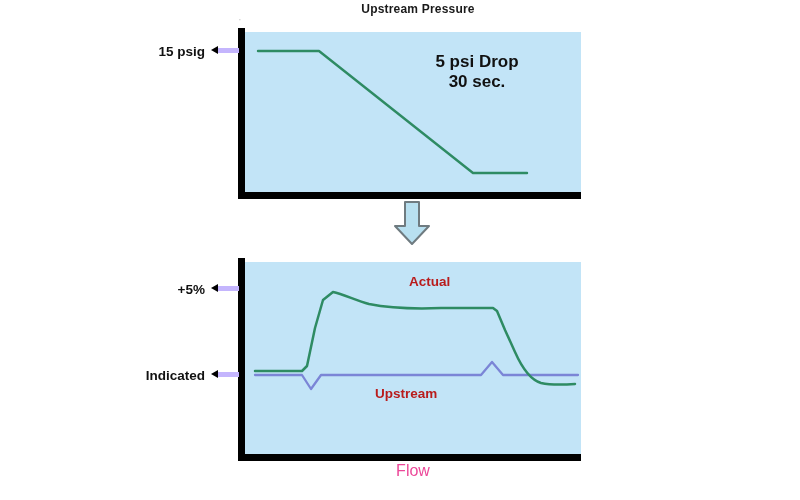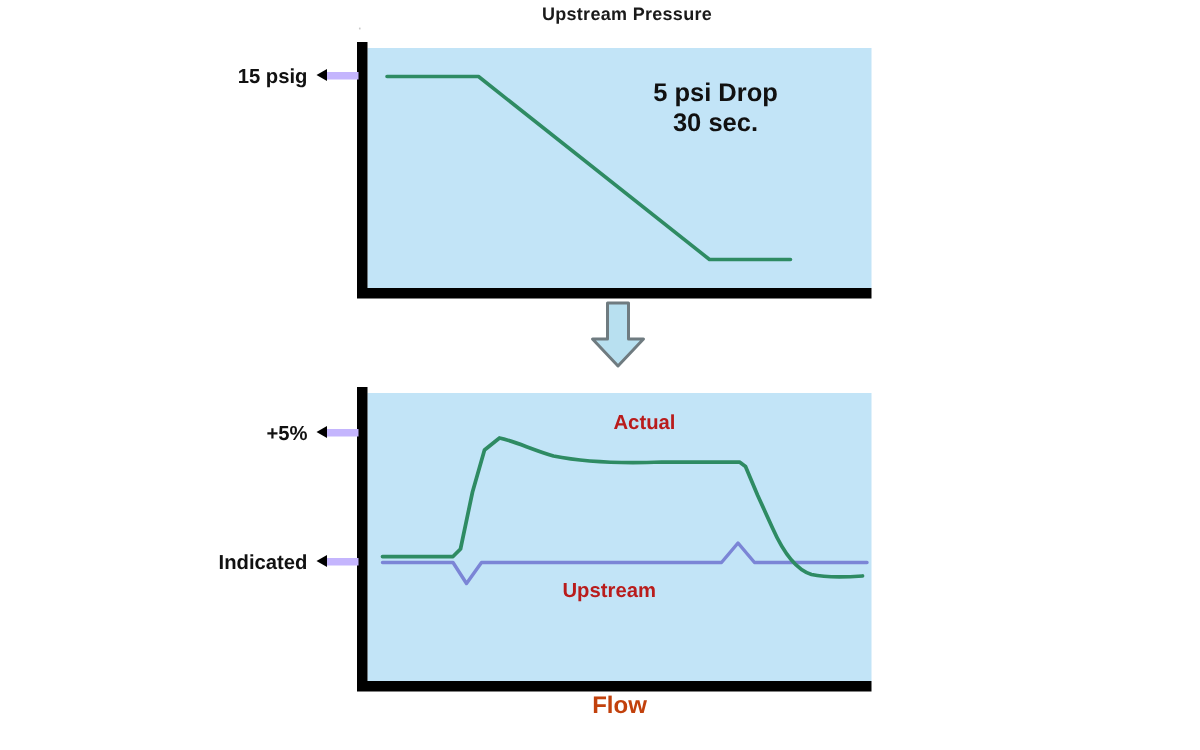--- a/index.html
+++ b/index.html
@@ -139,22 +139,22 @@
     height: 46px;
   }
 
   #axis-label-flow {
     position: absolute;
     left: 245px;
     top: 462px;
     width: 336px;
     text-align: center;
     font-size: 16px;
-    font-weight: bold;
-    color: #c2410c;
+    font-weight: normal;
+    color: #ec4899;
   }
 
   .speck {
     position: absolute;
     left: 238px;
     top: 14px;
     width: 10px;
     height: 10px;
     color: #c9c9c9;
     font-size: 11px;

